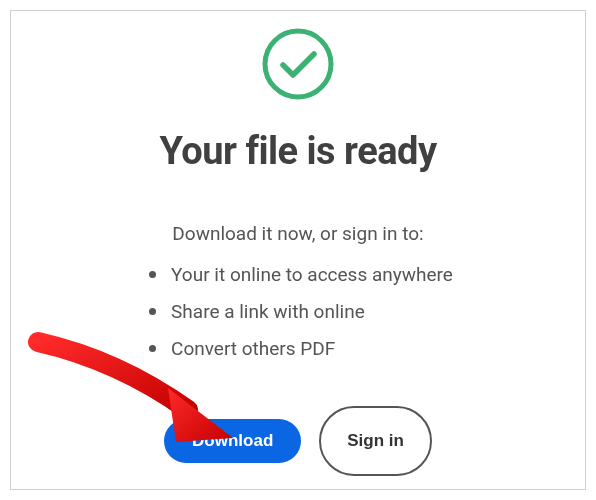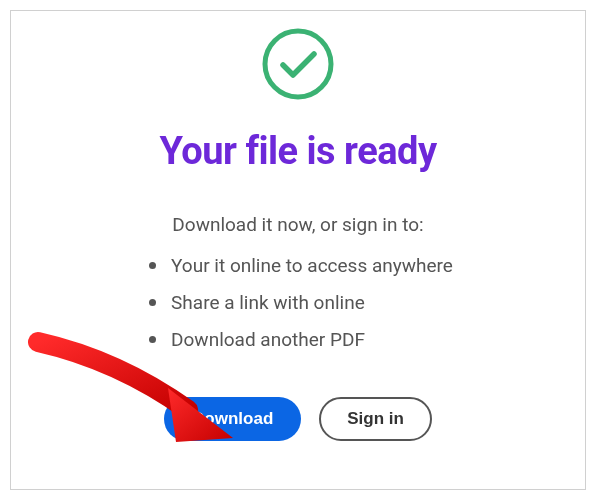--- a/index.html
+++ b/index.html
@@ -28,30 +28,31 @@
       height: 74px;
       display: flex;
       align-items: center;
       justify-content: center;
       margin-bottom: 28px;
     }
     .check-wrap svg { display: block; }
     .title {
       font-size: 38px;
       font-weight: 700;
-      color: #6d28d9;
+      color: #404040;
       text-align: center;
-      margin-bottom: 40px;
+      margin-bottom: 16px;
       letter-spacing: -0.5px;
     }
     .subtext {
       font-size: 19px;
       color: #555;
       text-align: right;
       margin-bottom: 18px;
+      margin-top: 33px;
     }
     .bullets {
       list-style: none;
       margin-left: 6px;
     }
     .bullets li {
       font-size: 19px;
       color: #555;
       position: relative;
       padding-left: 22px;
@@ -82,21 +83,21 @@
       padding: 12px 28px;
       font-size: 17px;
       font-weight: 600;
       cursor: pointer;
     }
     .btn-secondary {
       background: #fff;
       color: #333;
       border: 2px solid #555;
       border-radius: 999px;
-      padding: 10px 26px;
+      padding: 23px 26px;
       font-size: 17px;
       font-weight: 600;
       cursor: pointer;
     }
     .arrow-overlay {
       position: absolute;
       left: 28px;
       top: 330px;
       pointer-events: none;
     }
@@ -113,21 +114,21 @@
     </svg>
   </div>
 
   <h1 class="title">Your file is ready</h1>
 
   <p class="subtext">Download it now, or sign in to:</p>
 
   <ul class="bullets">
     <li>Your it online to access anywhere</li>
     <li>Share a link with online</li>
-    <li>Download another PDF</li>
+    <li>Convert others PDF</li>
   </ul>
 
   <div class="button-row">
     <button class="btn-primary">Download</button>
     <button class="btn-secondary">Sign in</button>
   </div>
 
 </div>
 
 <div class="arrow-overlay">

